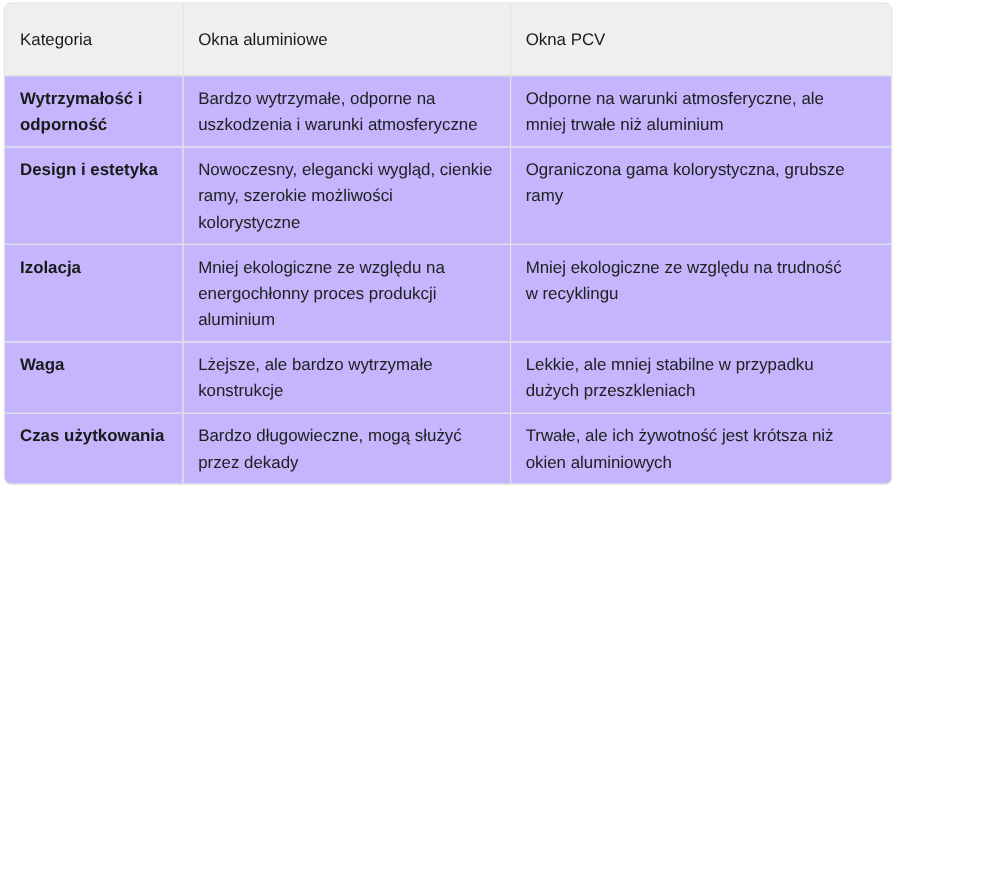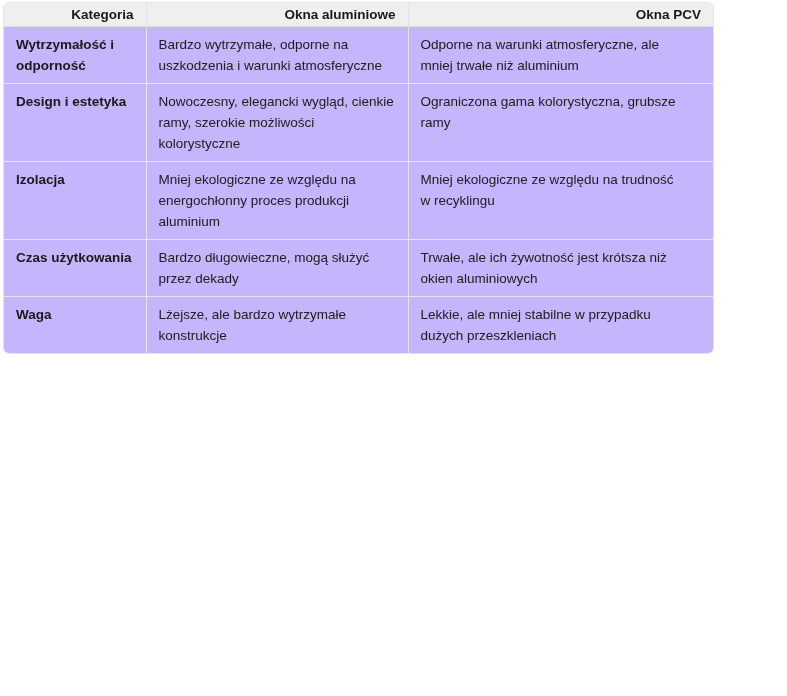--- a/index.html
+++ b/index.html
@@ -21,25 +21,25 @@
     width: 709px;
     table-layout: fixed;
     border-collapse: collapse;
     background: #ffffff;
   }
   col.c-cat { width: 142px; }
   col.c-alu { width: 262px; }
   col.c-pcv { width: 305px; }
   thead th {
     background: #efefef;
-    text-align: right;
+    text-align: left;
     font-size: 13.5px;
-    font-weight: 700;
+    font-weight: 400;
     color: #1a1a1a;
-    padding: 3px 12px;
+    padding: 20px 12px;
     line-height: 17px;
     border-bottom: 1px solid #dcdcdc;
     border-left: 1px solid #e3e3e3;
   }
   thead th:first-child { border-left: none; }
   tbody td {
     vertical-align: top;
     font-size: 13.5px;
     color: #202020;
     line-height: 21px;
@@ -92,28 +92,28 @@
         </tr>
         <tr>
           <td>Izolacja</td>
           <td>Mniej ekologiczne ze względu na
 energochłonny proces produkcji
 aluminium</td>
           <td>Mniej ekologiczne ze względu na trudność
 w recyklingu</td>
         </tr>
         <tr>
+          <td>Waga</td>
+          <td>Lżejsze, ale bardzo wytrzymałe
+konstrukcje</td>
+          <td>Lekkie, ale mniej stabilne w przypadku
+dużych przeszkleniach</td>
+        </tr>
+        <tr>
           <td>Czas użytkowania</td>
           <td>Bardzo długowieczne, mogą służyć
 przez dekady</td>
           <td>Trwałe, ale ich żywotność jest krótsza niż
 okien aluminiowych</td>
         </tr>
-        <tr>
-          <td>Waga</td>
-          <td>Lżejsze, ale bardzo wytrzymałe
-konstrukcje</td>
-          <td>Lekkie, ale mniej stabilne w przypadku
-dużych przeszkleniach</td>
-        </tr>
       </tbody>
   </table>
 </div>
 
 </body></html>

